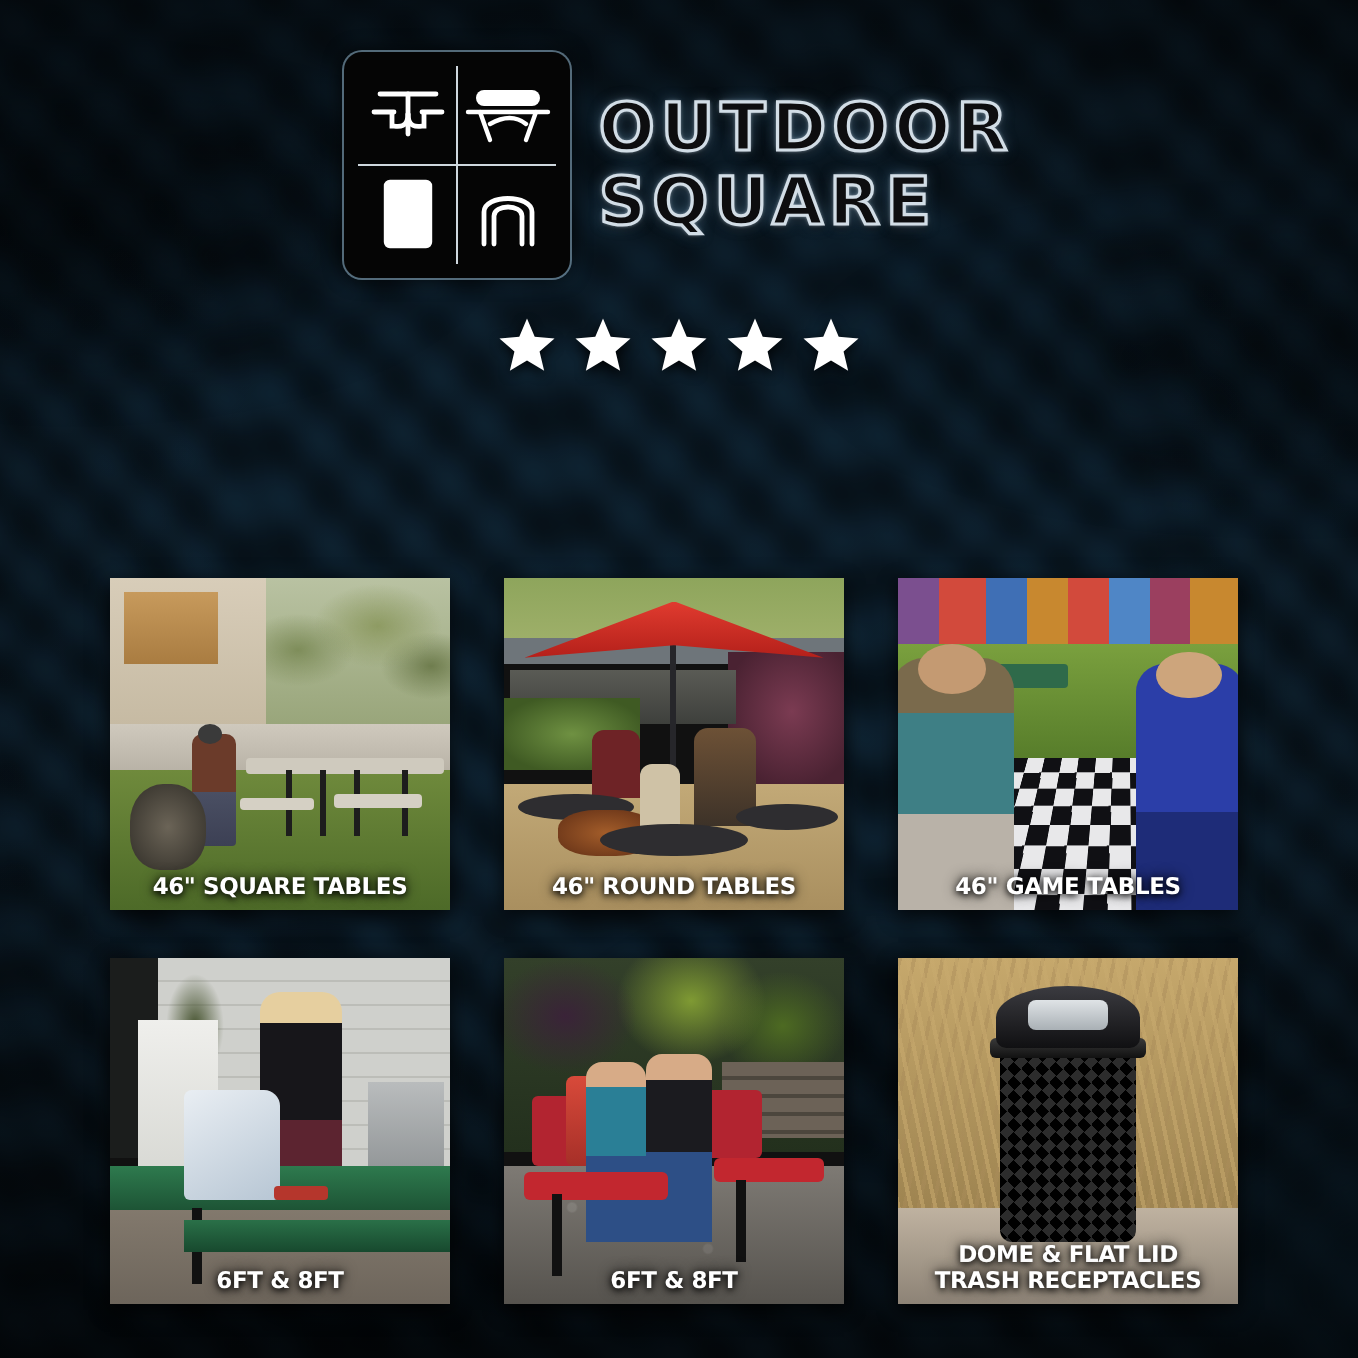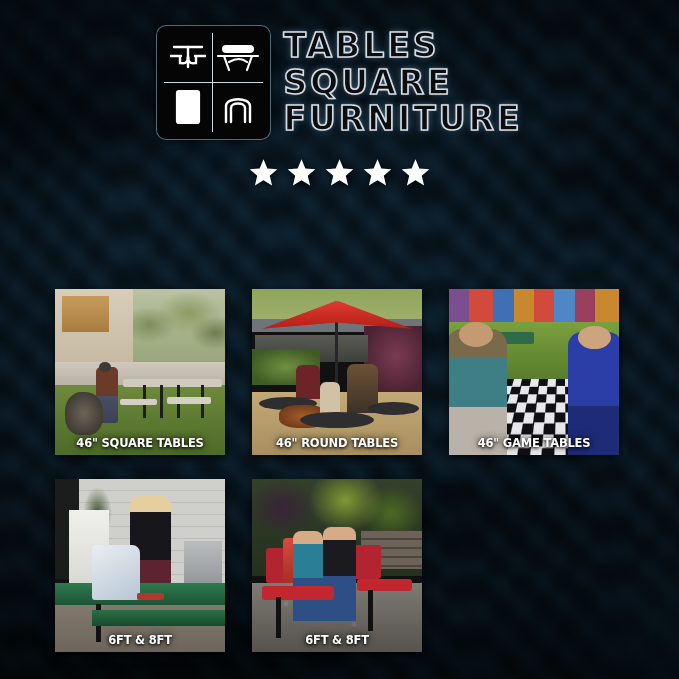--- a/index.html
+++ b/index.html
@@ -345,23 +345,22 @@
         </div>
         <div class="logo-cell c-br">
           <svg width="36" height="36" viewBox="0 0 36 36" fill="none" stroke="#fff" stroke-width="2.4" stroke-linecap="round">
             <path d="M6 33 V17 C6 8, 30 8, 30 17 V33"></path>
             <path d="M11 33 V19 C11 13, 25 13, 25 19 V33"></path>
           </svg>
         </div>
       </div>
 
       <div class="wordmark">
-        <div class="wm-line">TABLES</div>
+        <div class="wm-line">OUTDOOR</div>
         <div class="wm-line">SQUARE</div>
-        <div class="wm-line">FURNITURE</div>
       </div>
     </div>
 
     <div class="stars">
       <svg class="star" viewBox="0 0 24 24">
           <polygon fill="currentColor" points="12,1 15.2,8.6 23.4,9.3 17.2,14.7 19.1,22.7 12,18.4 4.9,22.7 6.8,14.7 0.6,9.3 8.8,8.6"></polygon>
         </svg>
       <svg class="star" viewBox="0 0 24 24">
           <polygon fill="currentColor" points="12,1 15.2,8.6 23.4,9.3 17.2,14.7 19.1,22.7 12,18.4 4.9,22.7 6.8,14.7 0.6,9.3 8.8,8.6"></polygon>
         </svg>
@@ -477,16 +476,30 @@
           <div class="c5-kid1"></div>
             <div class="c5-kid2"></div>
           <div class="c5-seatL"></div>
             <div class="c5-legA"></div>
         </div>
         <div class="cap">
           <div>6FT &amp; 8FT</div>
         </div>
       </div>
 
+      <div class="card">
+        <div class="photo">
+          <div class="c6-grass"></div>
+            <div class="c6-walk"></div>
+          <div class="c6-body"></div>
+            <div class="c6-rim"></div>
+          <div class="c6-dome"></div>
+            <div class="c6-slot"></div>
+        </div>
+        <div class="cap">
+          <div>DOME &amp; FLAT LID</div>
+          <div>TRASH RECEPTACLES</div>
+        </div>
+      </div>
 
     </div>
   </div>
 </div>
 
 </body></html>

